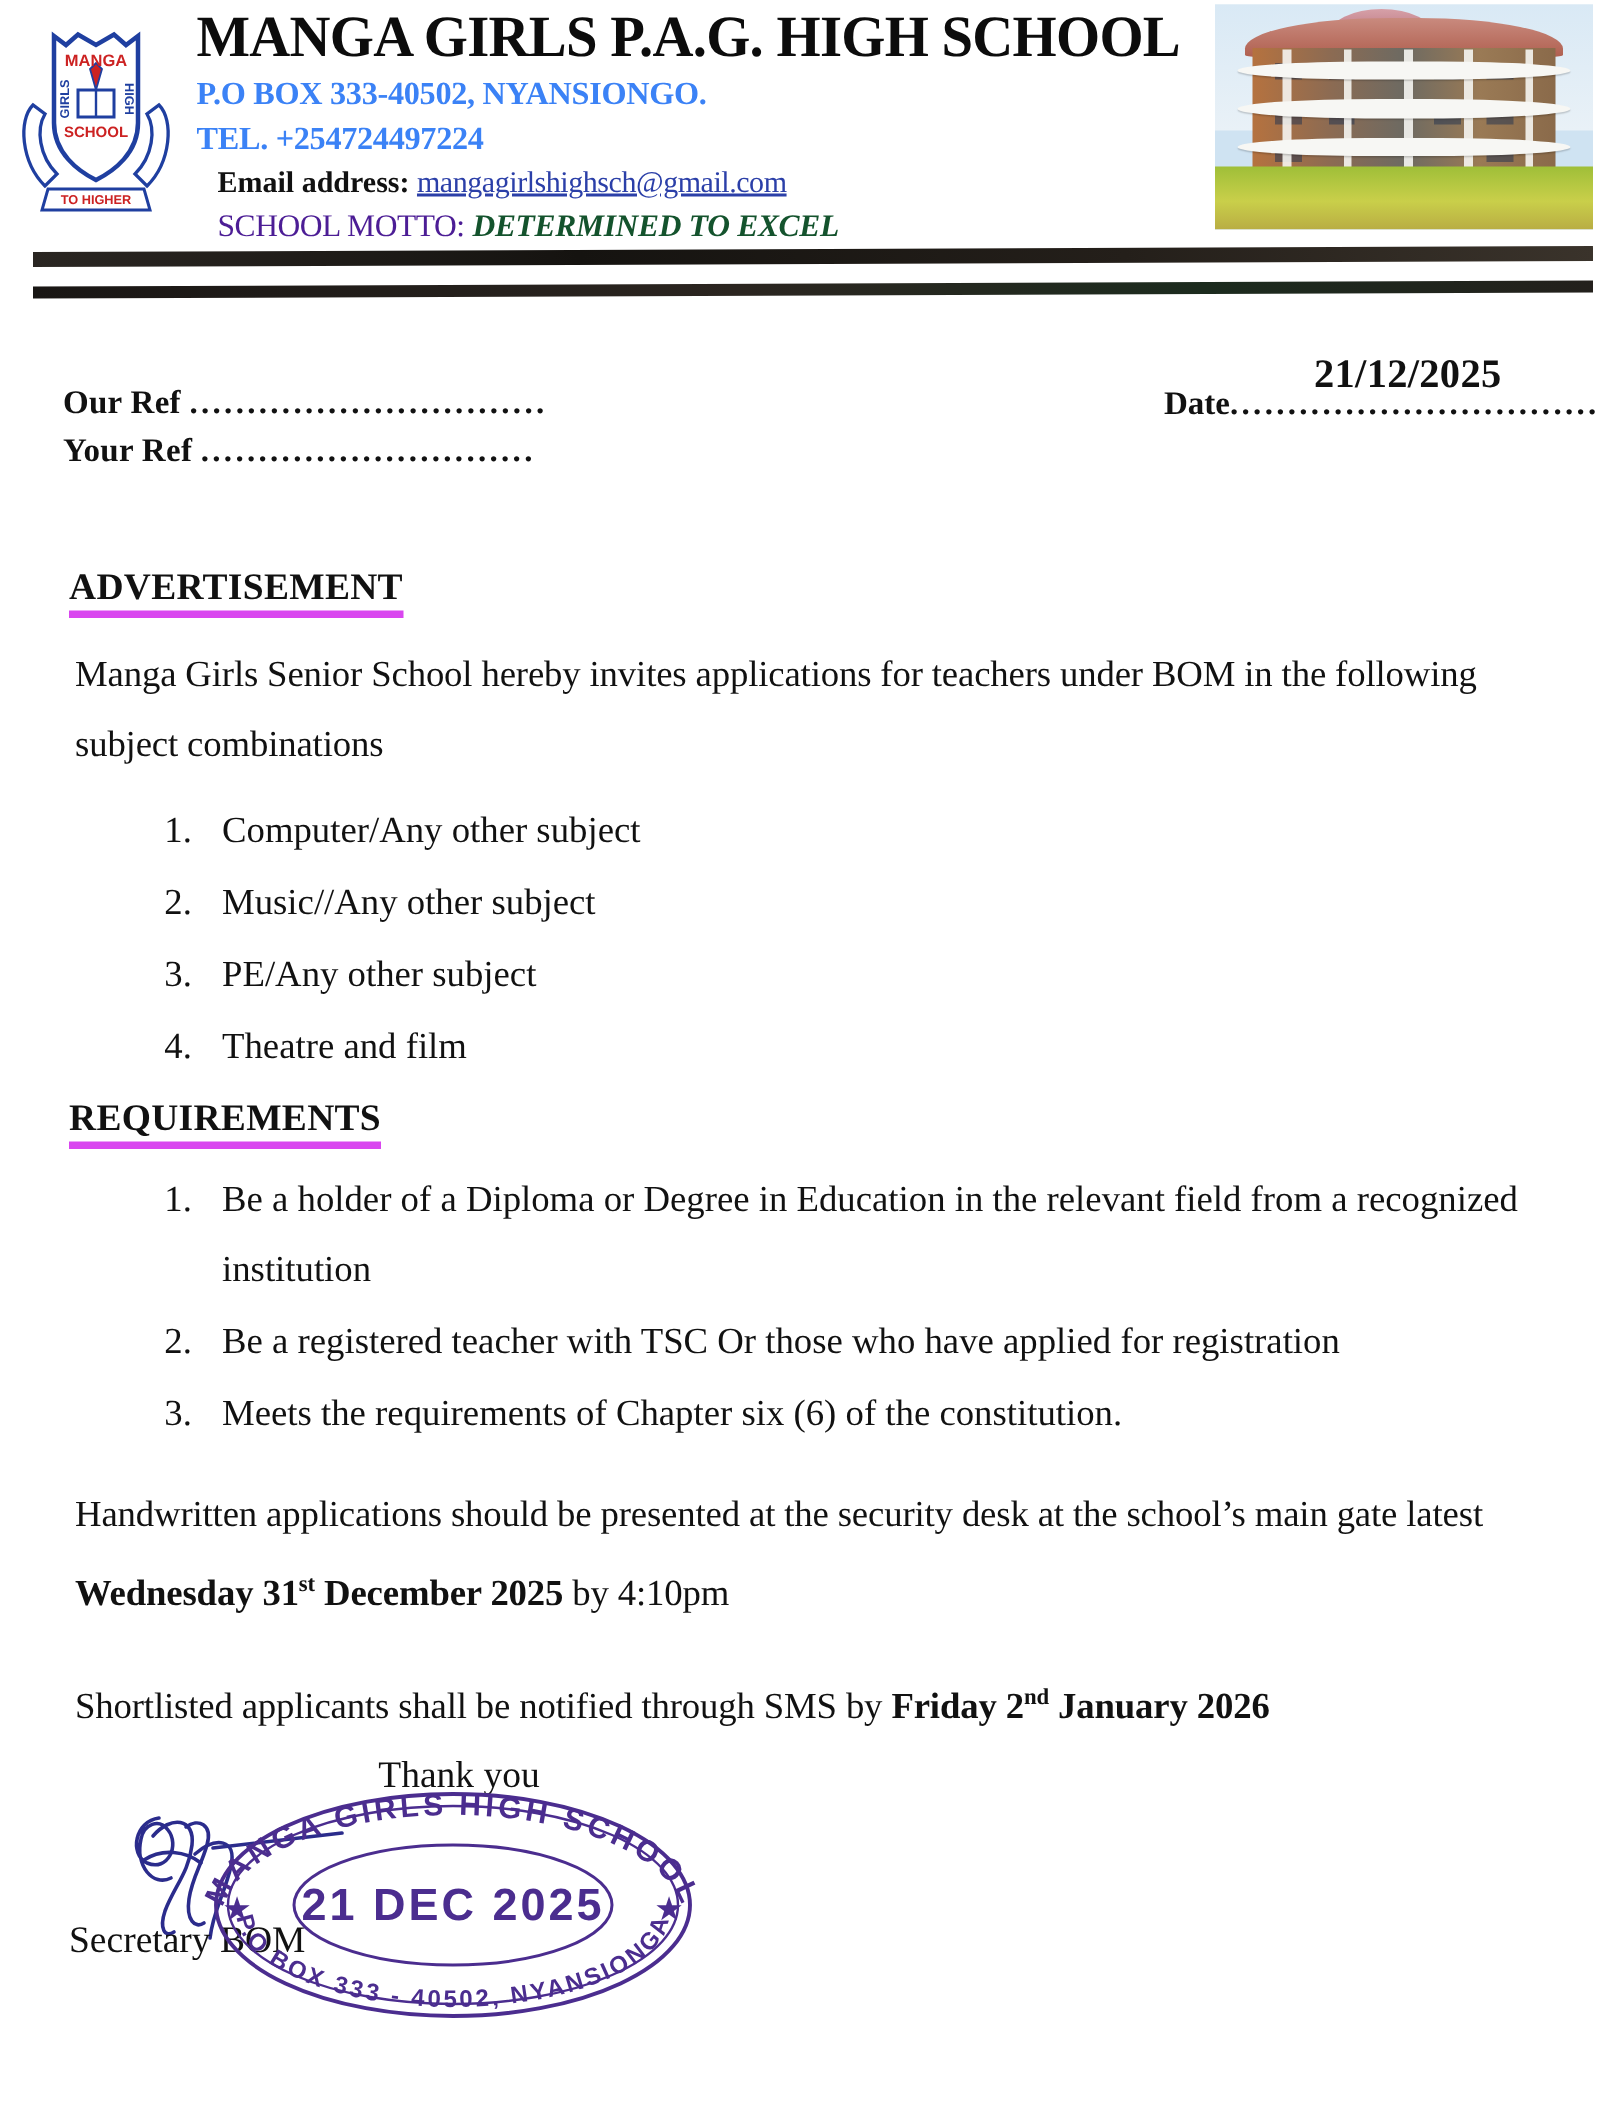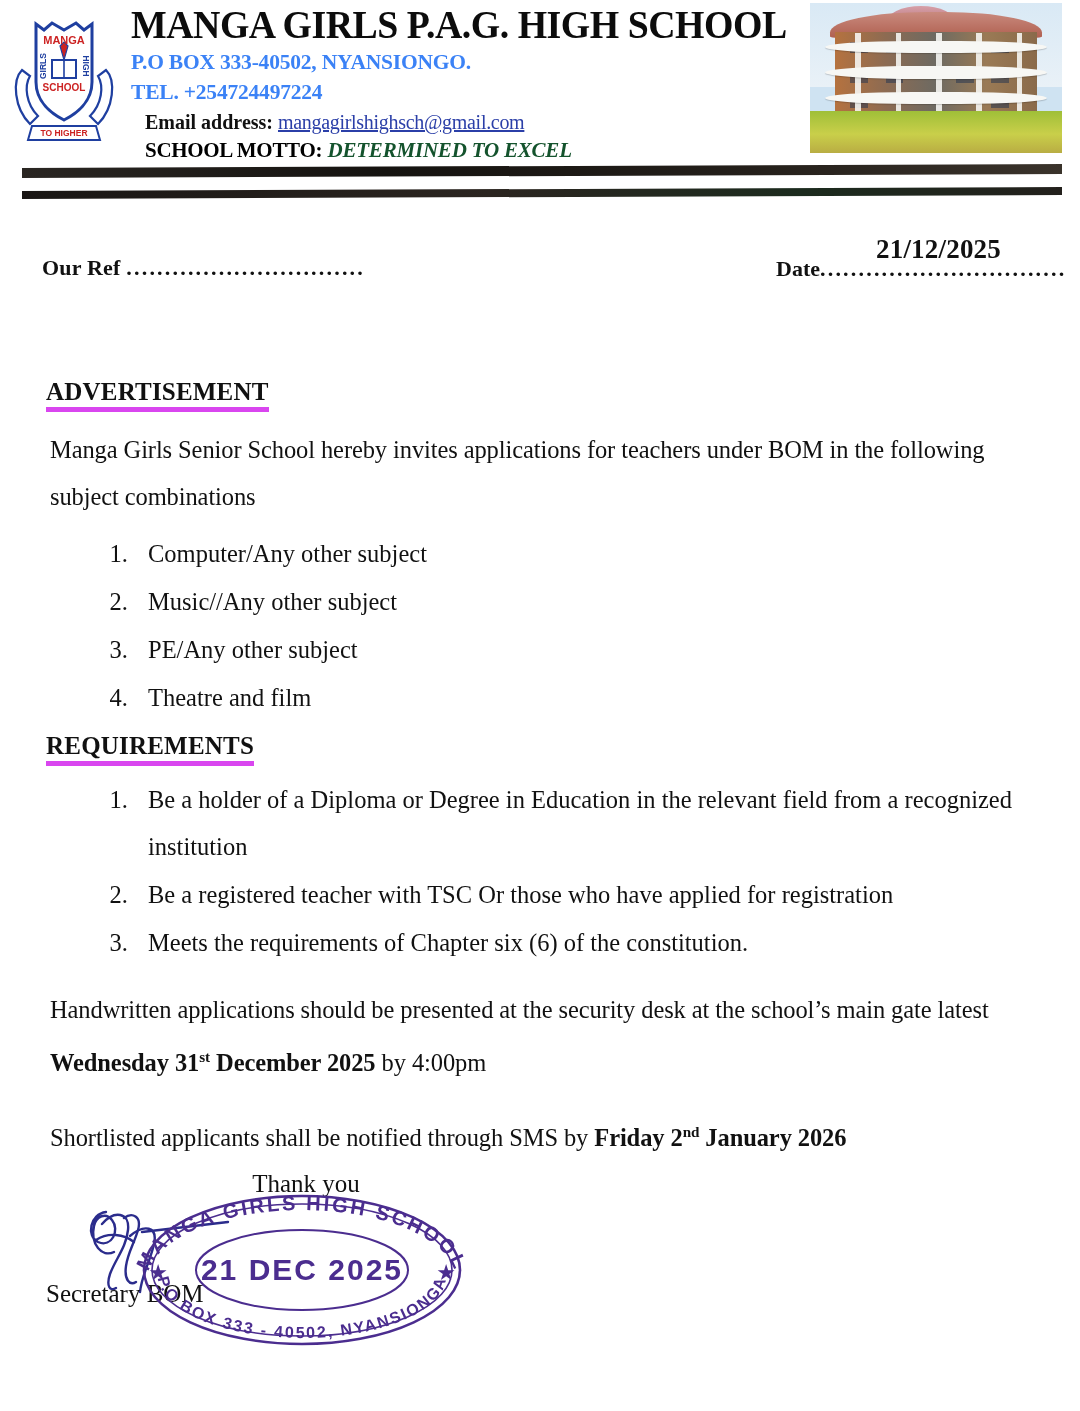--- a/index.html
+++ b/index.html
@@ -72,22 +72,22 @@
     letter-spacing: -0.3px;
   }
   .motto-line {
     font-size: 21px;
     line-height: 26px;
     margin-top: 1px;
     padding-left: 14px;
     white-space: nowrap;
   }
   .motto-label {
-    color: #000000;
-    font-weight: bold;
+    color: #4c1d95;
+    font-weight: normal;
     letter-spacing: -0.3px;
   }
   .motto-value {
     color: #14532d;
     font-weight: bold;
     font-style: italic;
     letter-spacing: -0.2px;
   }
 
   
@@ -321,20 +321,24 @@
 
   <div class="rule-band rule-1"></div>
   <div class="rule-band rule-2"></div>
 </div>
 
 <div class="ref-block">
   <div>
     <span>Our Ref</span>
     <span class="dots">...............................</span>
   </div>
+  <div>
+    <span>Your Ref</span>
+    <span class="dots">.............................</span>
+  </div>
 </div>
 
 <div class="date-block">
   <span>Date</span><span class="dots">................................</span>
 </div>
 <div class="date-value">21/12/2025</div>
 
 <div class="body-area">
 
   <div class="section-head">ADVERTISEMENT</div>
@@ -351,21 +355,21 @@
   <div class="spacer-sm"></div>
 
   <div class="section-head">REQUIREMENTS</div>
 
   <ol class="doc-list">
     <li>Be a holder of a Diploma or Degree in Education in the relevant field from a recognized institution</li>
     <li>Be a registered teacher with TSC Or those who have applied for registration</li>
     <li>Meets the requirements of Chapter six (6) of the constitution.</li>
   </ol>
 
-  <p class="para" style="margin-top:20px;"><span>Handwritten applications should be presented at the security desk at the school’s main gate latest </span><b><span>Wednesday 31</span><sup>st</sup><span> December 2025</span></b><span> by 4:00pm</span></p>
+  <p class="para" style="margin-top:20px;"><span>Handwritten applications should be presented at the security desk at the school’s main gate latest </span><b><span>Wednesday 31</span><sup>st</sup><span> December 2025</span></b><span> by 4:10pm</span></p>
 
   <p class="para" style="margin-top:22px;"><span>Shortlisted applicants shall be notified through SMS by </span><b><span>Friday 2</span><sup>nd</sup><span> January 2026</span></b></p>
 </div>
 
 <div class="sign-area">
   <div class="thank-you">Thank you</div>
 
   <svg class="signature-svg" viewBox="0 0 200 110" aria-hidden="true">
     <g fill="none" stroke="#2b2c8c" stroke-width="2.4" stroke-linecap="round">
       <path d="M34 16 C18 18 14 40 26 46 C40 52 48 34 40 24 C34 16 24 20 22 30

